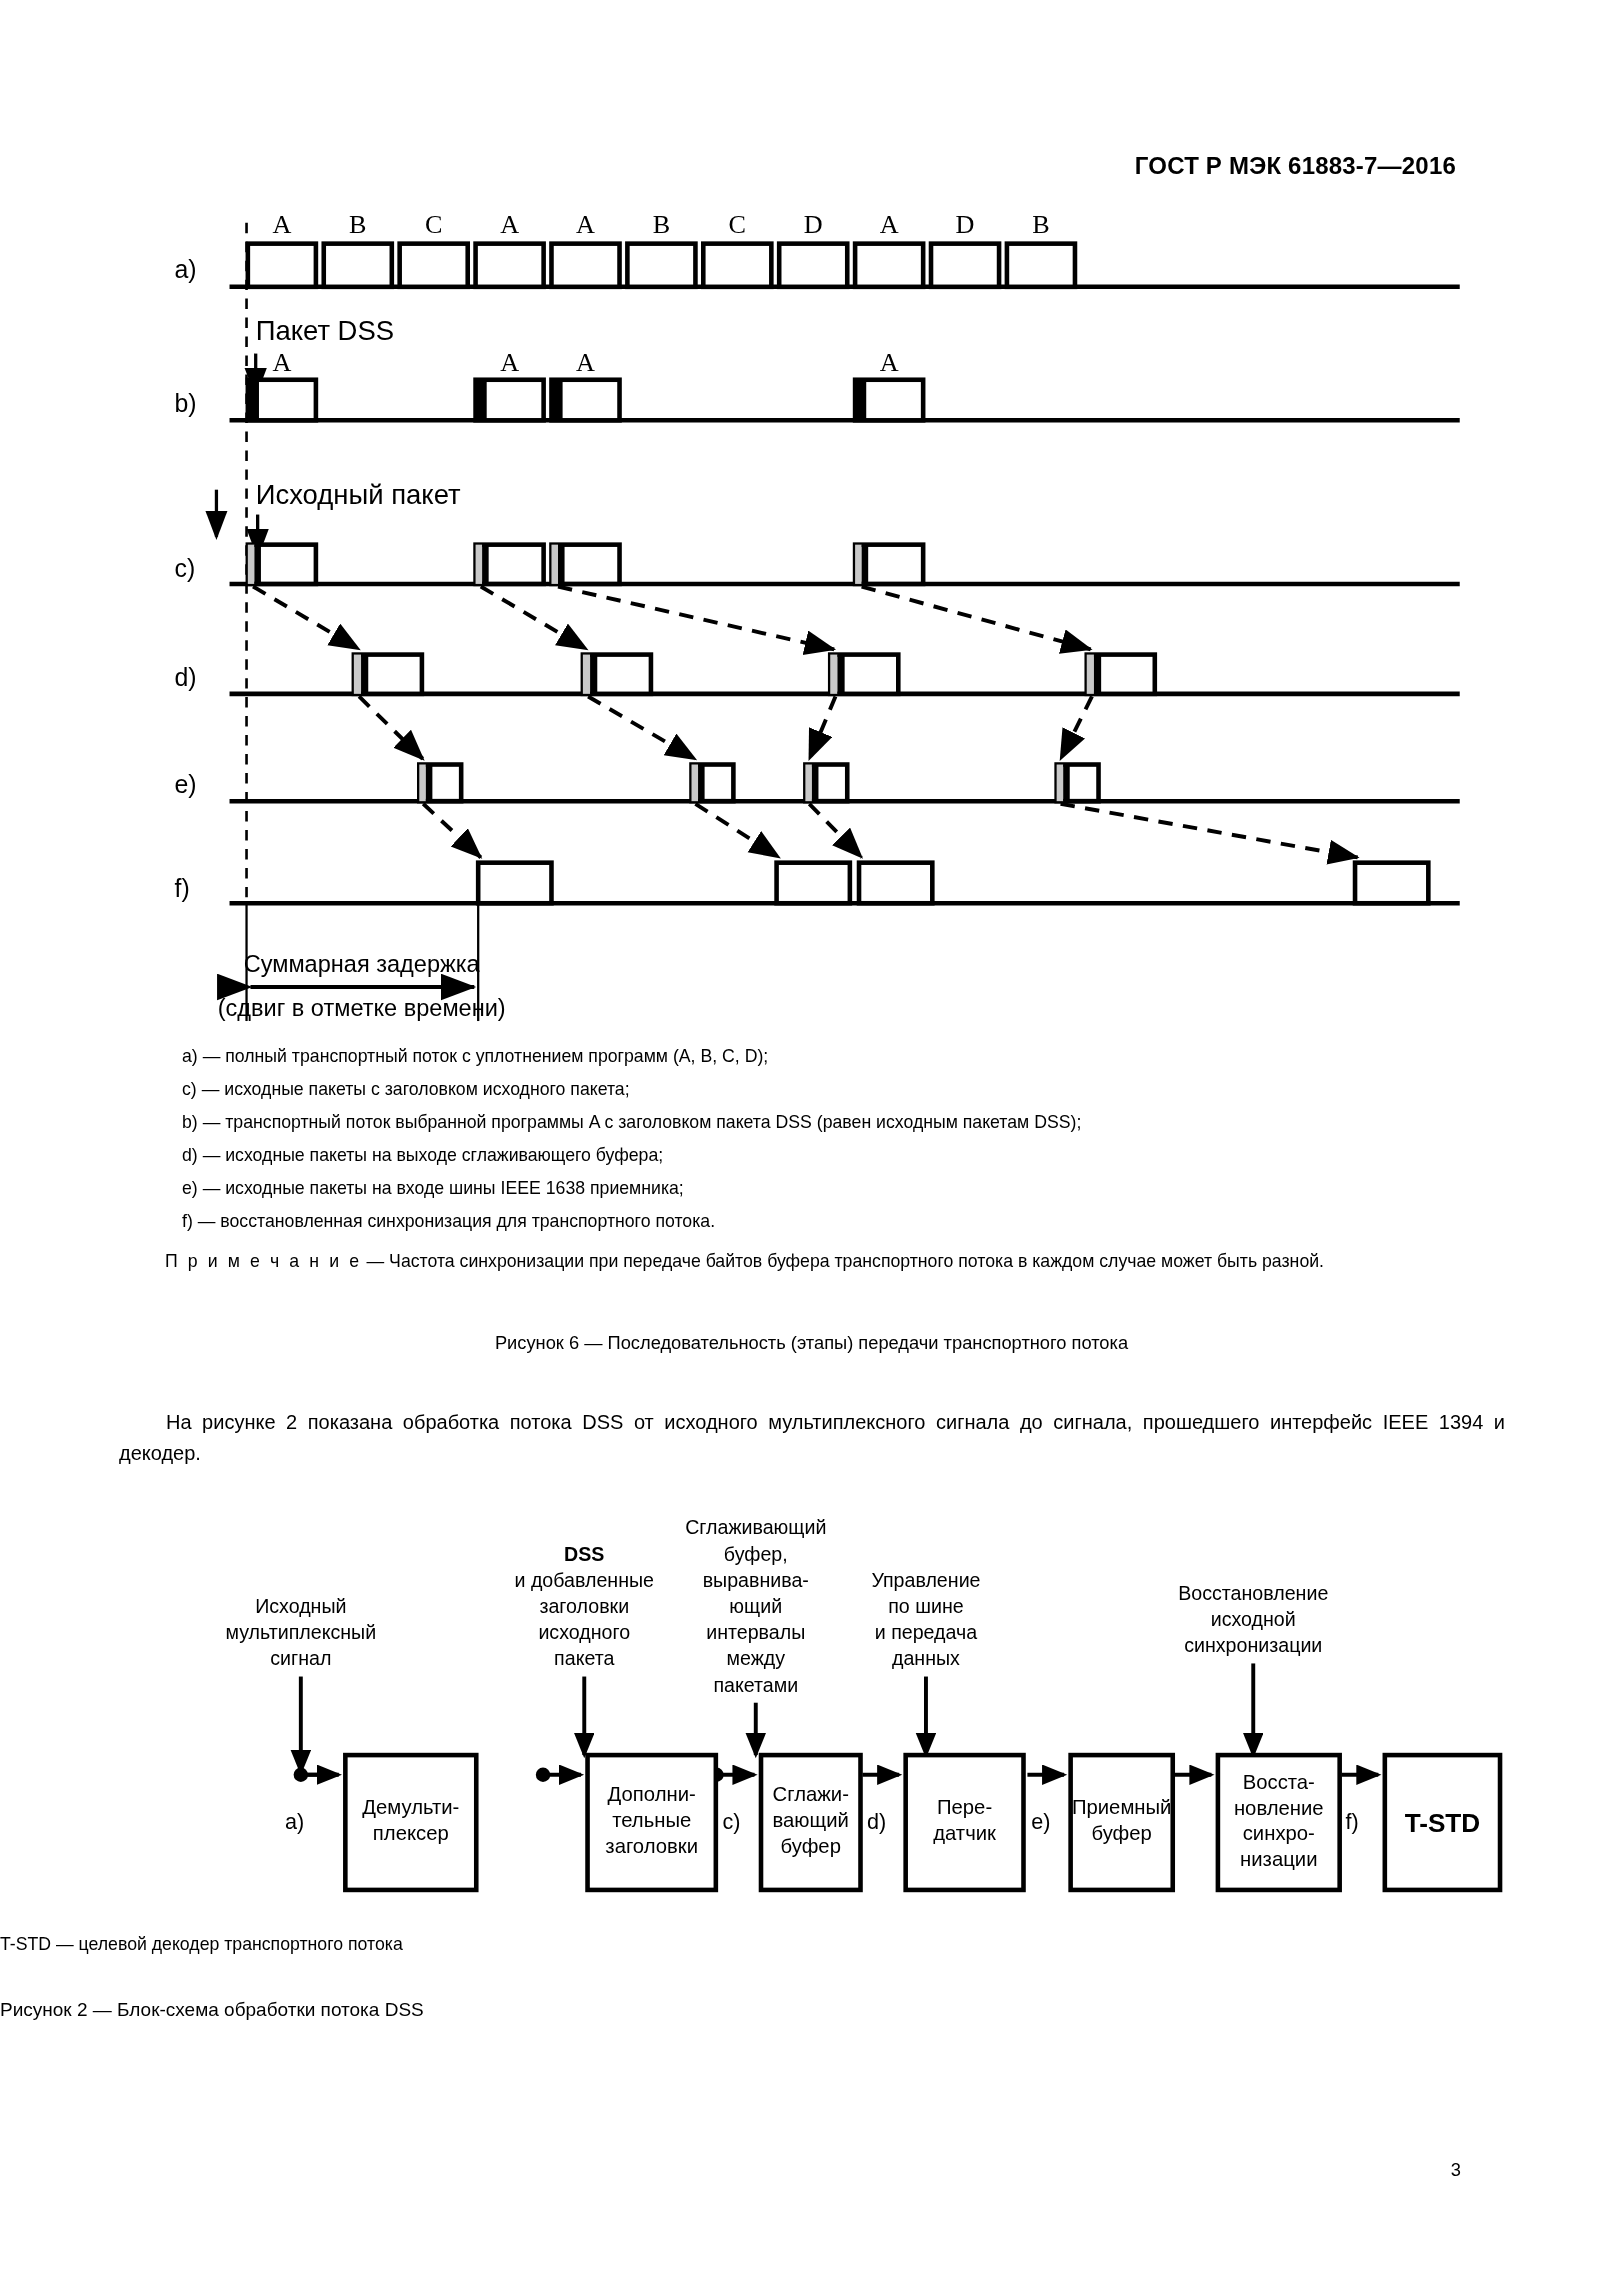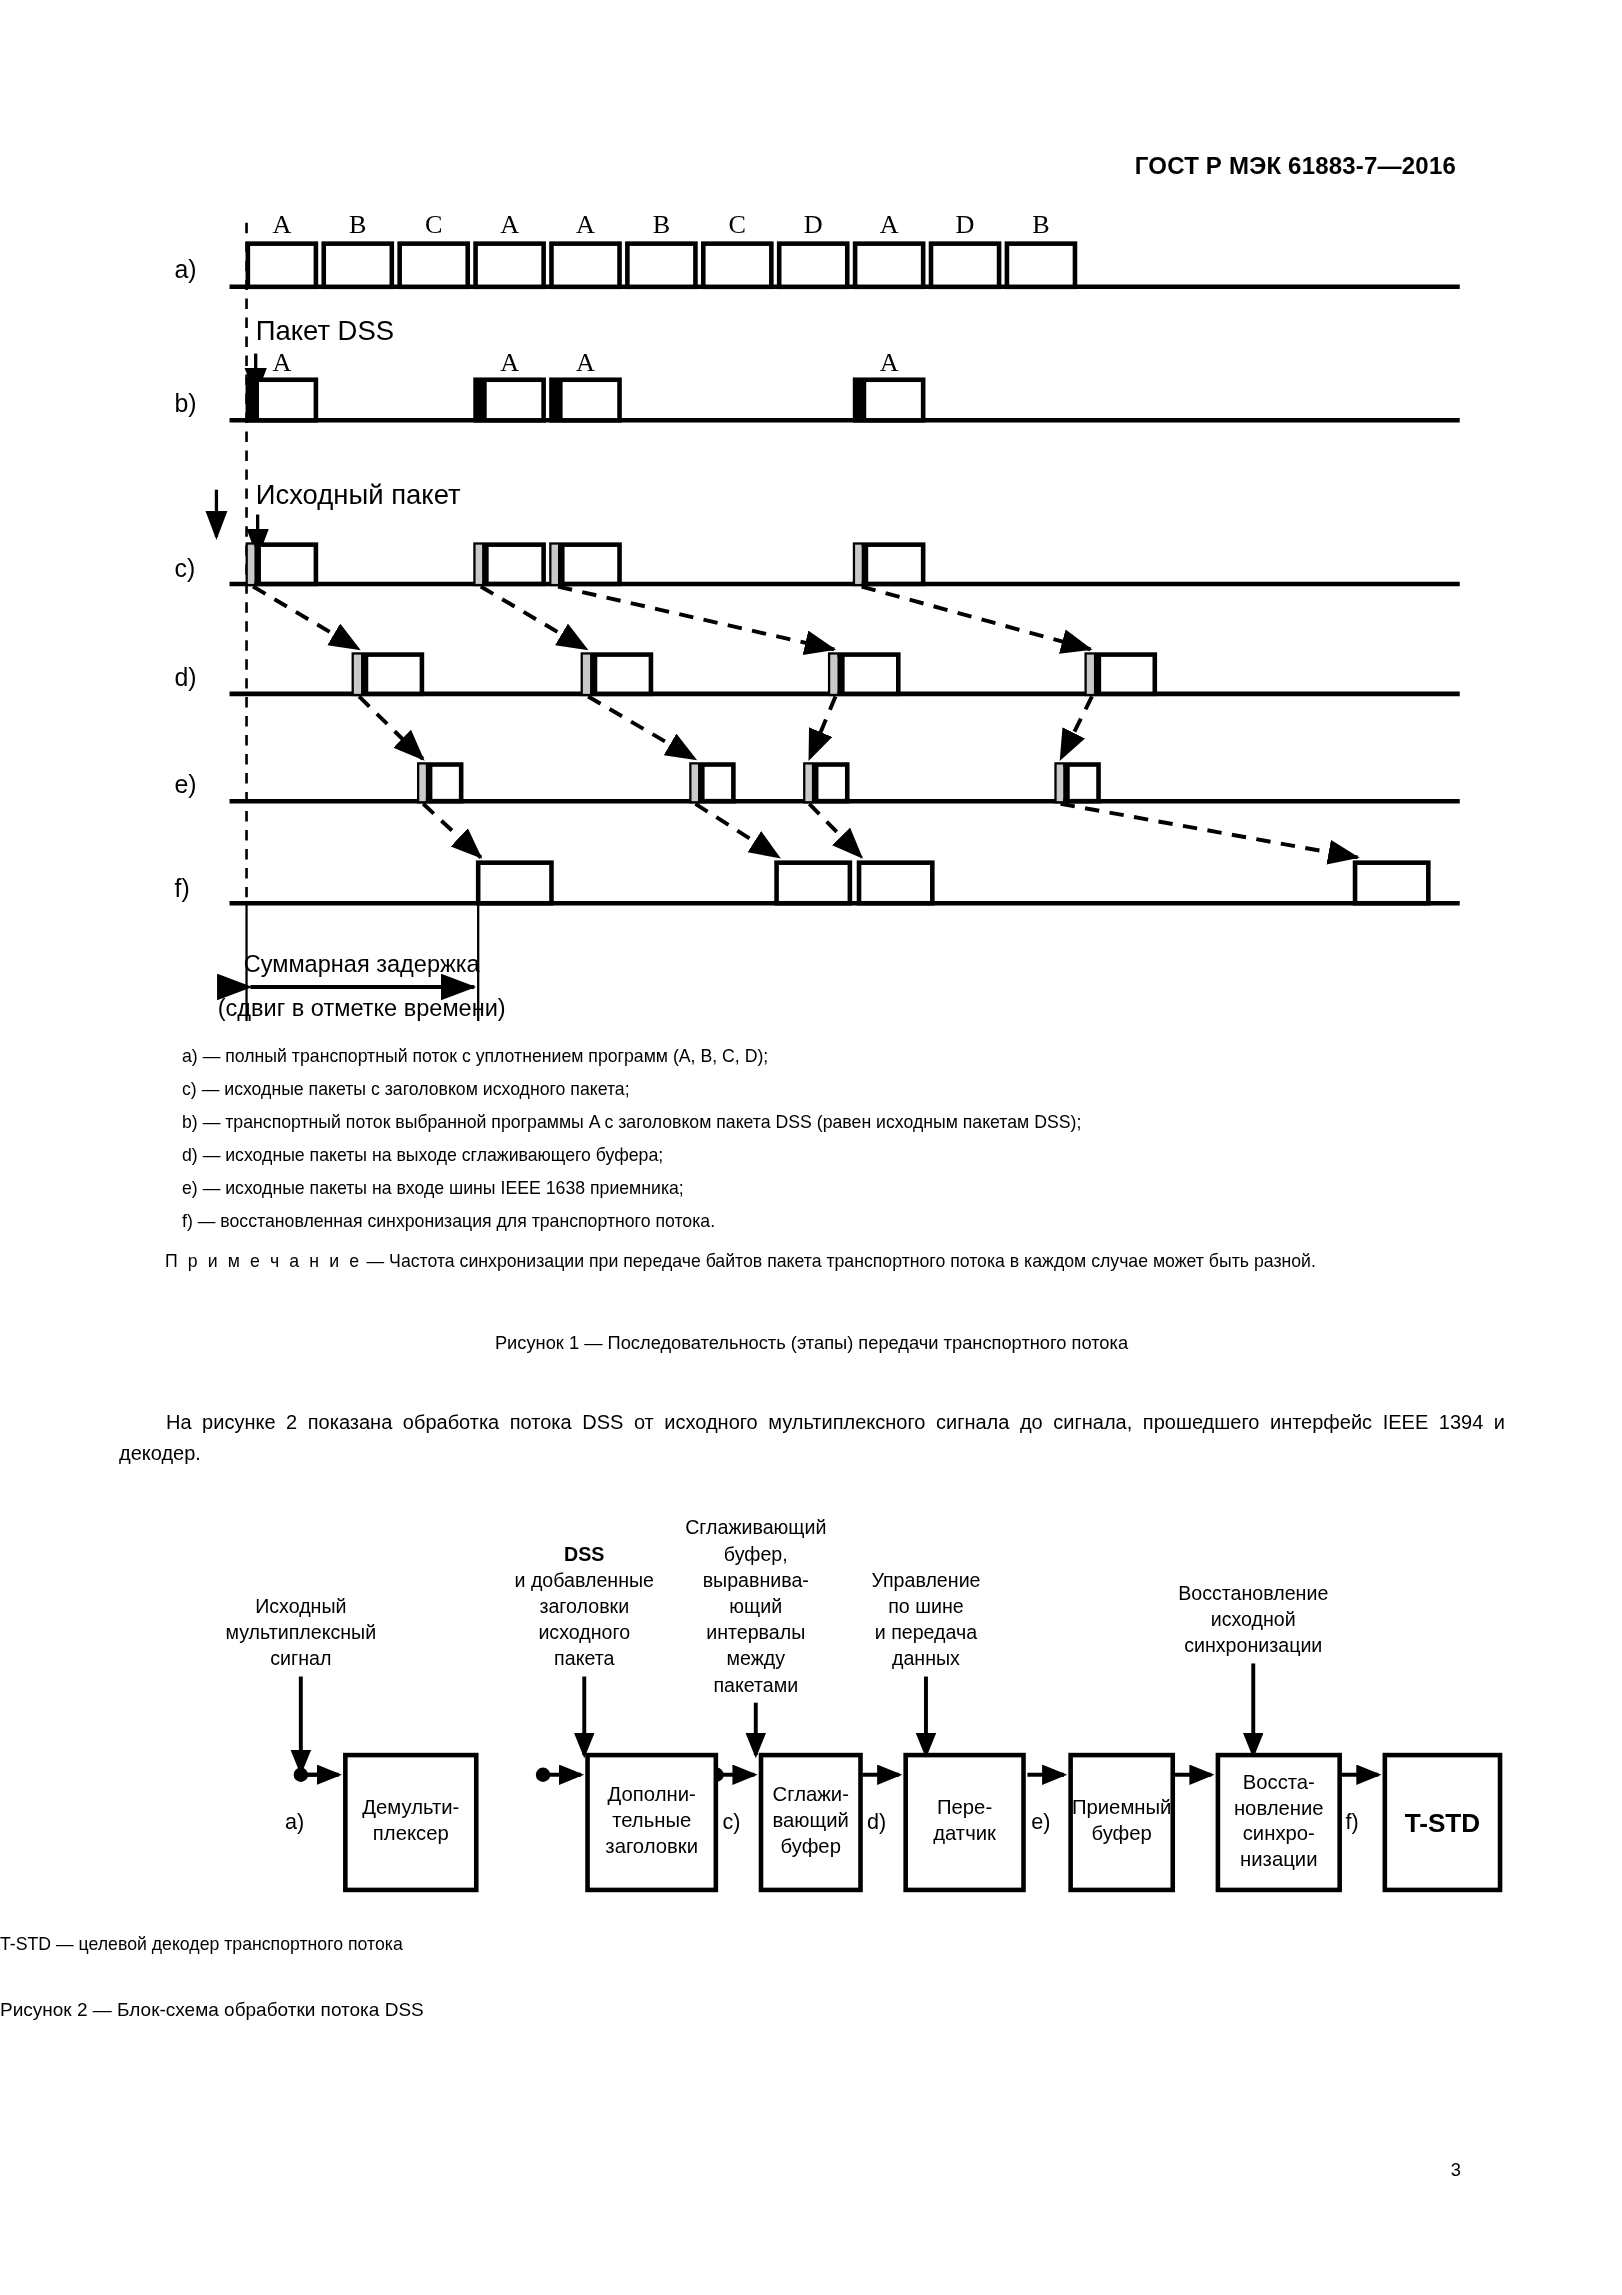--- a/index.html
+++ b/index.html
@@ -257,24 +257,24 @@
     <div class="row">a) — полный транспортный поток с уплотнением программ (A, B, C, D);</div>
     <div class="row">c) — исходные пакеты с заголовком исходного пакета;</div>
     <div class="row">b) — транспортный поток выбранной программы A с заголовком пакета DSS (равен исходным пакетам DSS);</div>
     <div class="row">d) — исходные пакеты на выходе сглаживающего буфера;</div>
     <div class="row">e) — исходные пакеты на входе шины IEEE 1638 приемника;</div>
     <div class="row">f) — восстановленная синхронизация для транспортного потока.</div>
   </div>
 
   <div class="note">
     <span class="ind"></span><span class="sp">П р и м е ч а н и е</span>
-    <span>— Частота синхронизации при передаче байтов пакета транспортного потока в каждом случае может быть разной.</span>
-  </div>
-
-  <div class="cap1">Рисунок 1 — Последовательность (этапы) передачи транспортного потока</div>
+    <span>— Частота синхронизации при передаче байтов буфера транспортного потока в каждом случае может быть разной.</span>
+  </div>
+
+  <div class="cap1">Рисунок 6 — Последовательность (этапы) передачи транспортного потока</div>
 
   <div class="para">
     <span class="ind"></span><span>На рисунке 2 показана обработка потока DSS от исходного мультиплексного сигнала до сигнала, прошедшего интерфейс IEEE 1394 и декодер.</span>
   </div>
 
   <div class="fig2">
     <svg width="1427" height="419" viewBox="0 0 2180 640" xmlns="http://www.w3.org/2000/svg">
       <defs>
         <marker id="bah" markerWidth="7" markerHeight="7" refX="5.6" refY="2.6" orient="auto" markerUnits="strokeWidth">
           <path d="M0,0 L6.4,2.6 L0,5.2 z" fill="#000"></path>

